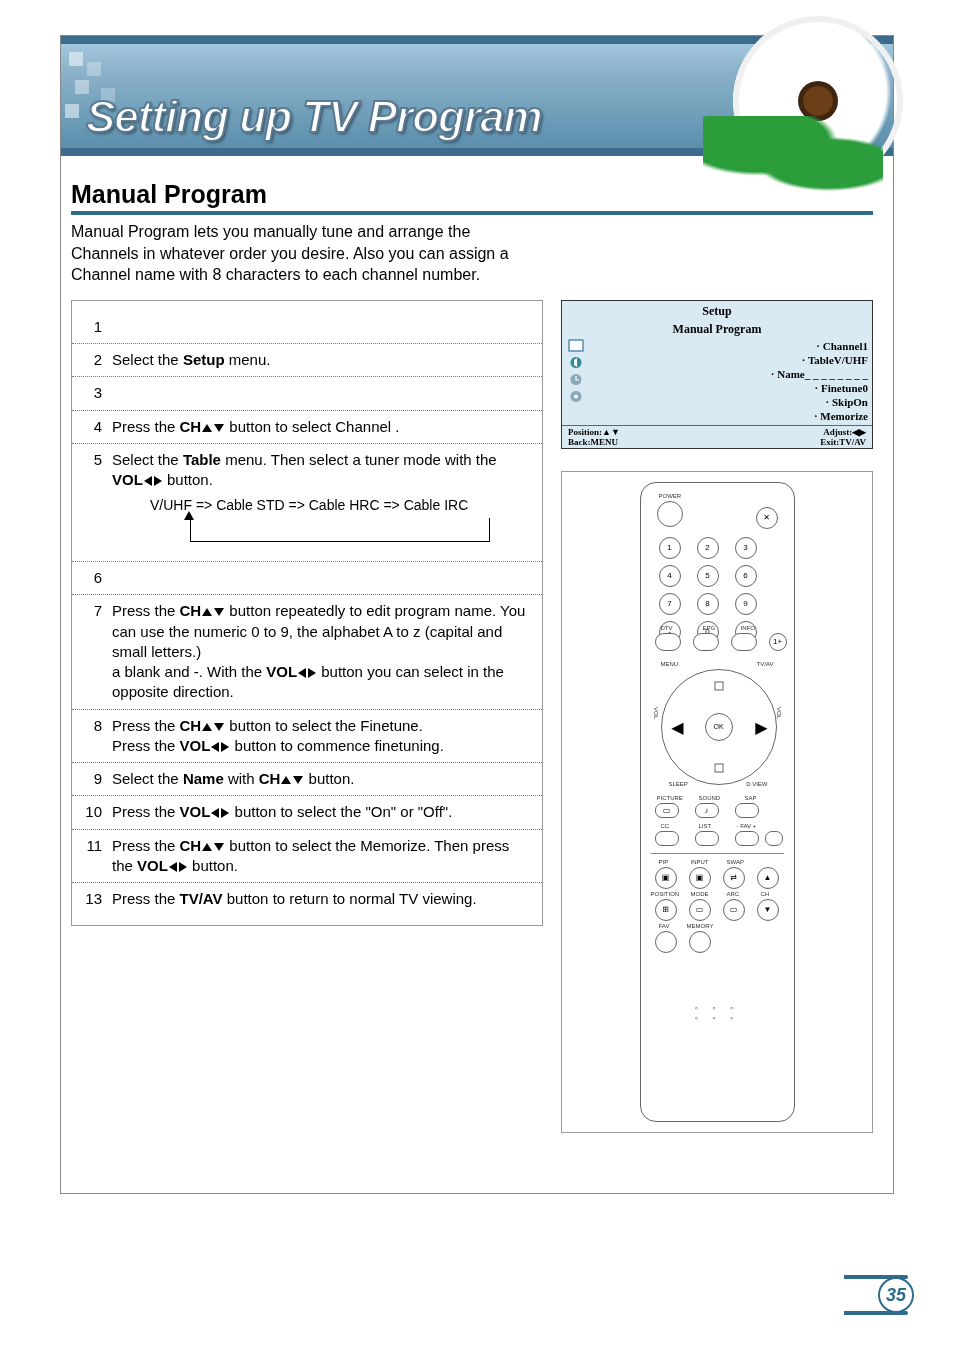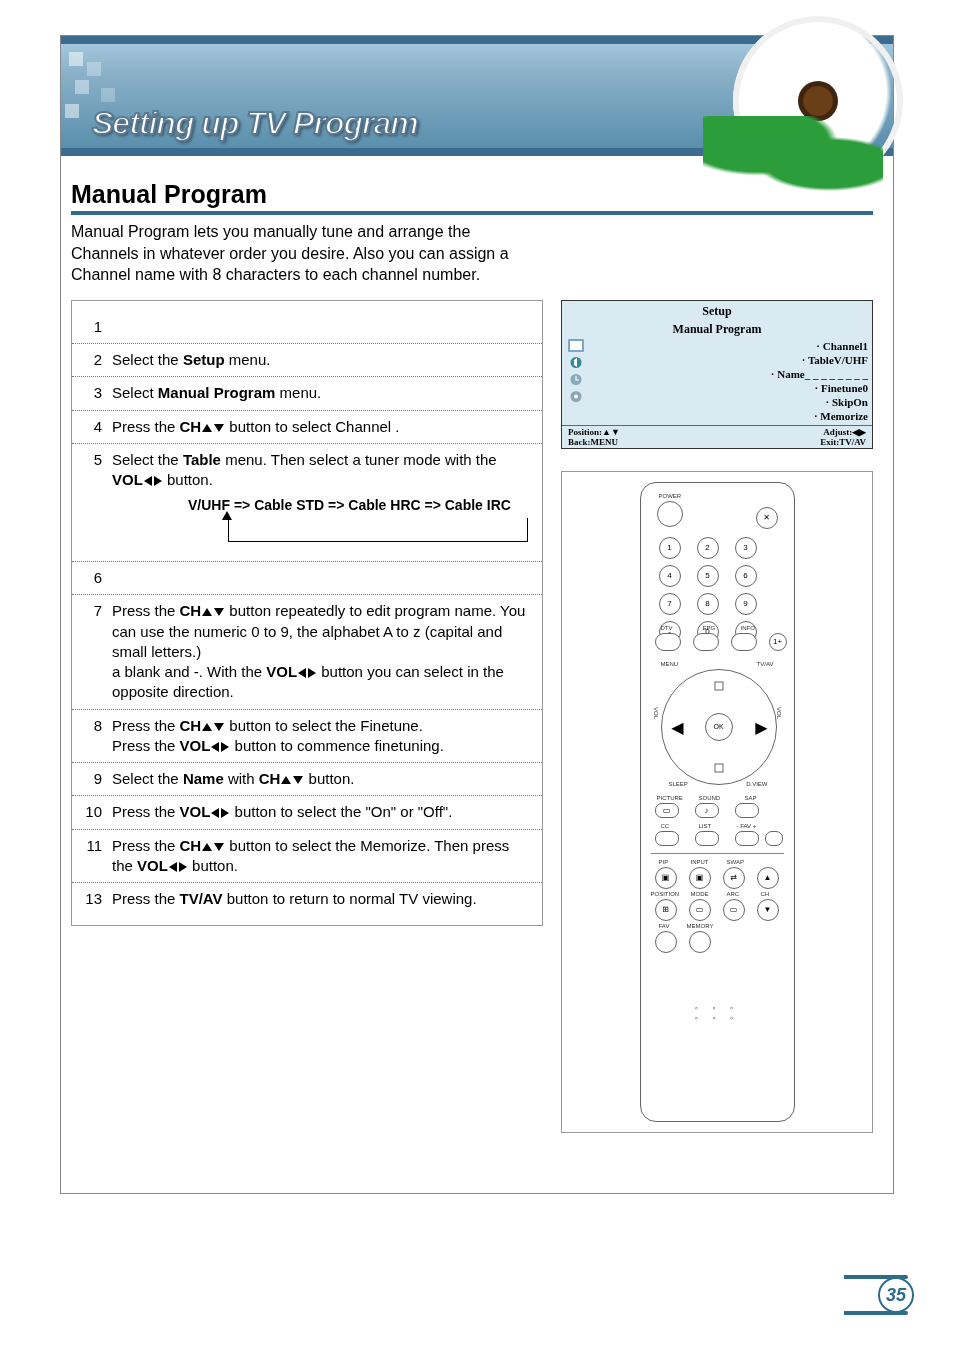--- a/index.html
+++ b/index.html
@@ -16,23 +16,23 @@
   .header-band {
     position: relative;
     height: 120px;
     background: linear-gradient(180deg,#a2c6db 0%,#89b0c8 30%,#5a8fac 100%);
     border-top: 8px solid #3b6c8e;
     border-bottom: 8px solid #3b6c8e;
     overflow: visible;
   }
   .chapter-title {
     position: absolute;
-    left: 31px;
+    left: 25px;
     bottom: 6px;
-    font-size: 32px;
+    font-size: 44px;
     font-weight: 700;
     font-style: italic;
     color: #fff;
     -webkit-text-stroke: 2px #5a7a92;
     text-shadow: 2px 2px 3px #3b5266;
     letter-spacing: -1px;
   }
   .flower {
     position: absolute;
     right: -10px; top: -28px;
@@ -82,23 +82,23 @@
   .step-num { width: 32px; text-align:right; padding-right:10px; flex:0 0 32px;}
   .step-text { flex:1; }
   .step-text b { font-weight:700; }
   .tri-up, .tri-down { display:inline-block; width:0; height:0; vertical-align:middle; margin:0 1px;}
   .tri-up { border-left:5px solid transparent; border-right:5px solid transparent; border-bottom:8px solid #000;}
   .tri-down { border-left:5px solid transparent; border-right:5px solid transparent; border-top:8px solid #000;}
   .tri-left, .tri-right { display:inline-block; width:0; height:0; vertical-align:middle; margin:0 1px;}
   .tri-left { border-top:5px solid transparent; border-bottom:5px solid transparent; border-right:8px solid #000;}
   .tri-right { border-top:5px solid transparent; border-bottom:5px solid transparent; border-left:8px solid #000;}
   .cycle-box {
-    margin: 6px 0 0 76px;
+    margin: 6px 0 0 38px;
     position:relative;
-    font-weight:700;
+    font-weight:400;
     font-size:14px;
     padding-bottom: 40px;
   }
   .cycle-bracket {
     position:absolute;
     left: 40px;
     top: 22px;
     width: 300px;
     height: 24px;
     border: 1px solid #000;
@@ -209,21 +209,20 @@
       <div class="steps-wrap">
         <div class="step-row">
             <div class="step-num">1</div>
           </div>
         <div class="step-row">
             <div class="step-num">2</div>
             <div class="step-text">Select the <b>Setup</b> menu.</div>
           </div>
         <div class="step-row">
             <div class="step-num">3</div>
-            <div class="step-text">Select <b>Manual Program</b> menu.</div>
           </div>
         <div class="step-row">
             <div class="step-num">4</div>
             <div class="step-text">Press the <b>CH</b><span class="tri-up"></span><span class="tri-down"></span> button to select Channel .</div>
           </div>
         <div class="step-row">
             <div class="step-num">5</div>
             <div class="step-text">Select the <b>Table</b> menu. Then select a tuner mode with the <b>VOL</b><span class="tri-left"></span><span class="tri-right"></span> button.
           <div class="cycle-box">
             <span>V/UHF =&gt; Cable STD =&gt; Cable HRC =&gt; Cable IRC</span>

